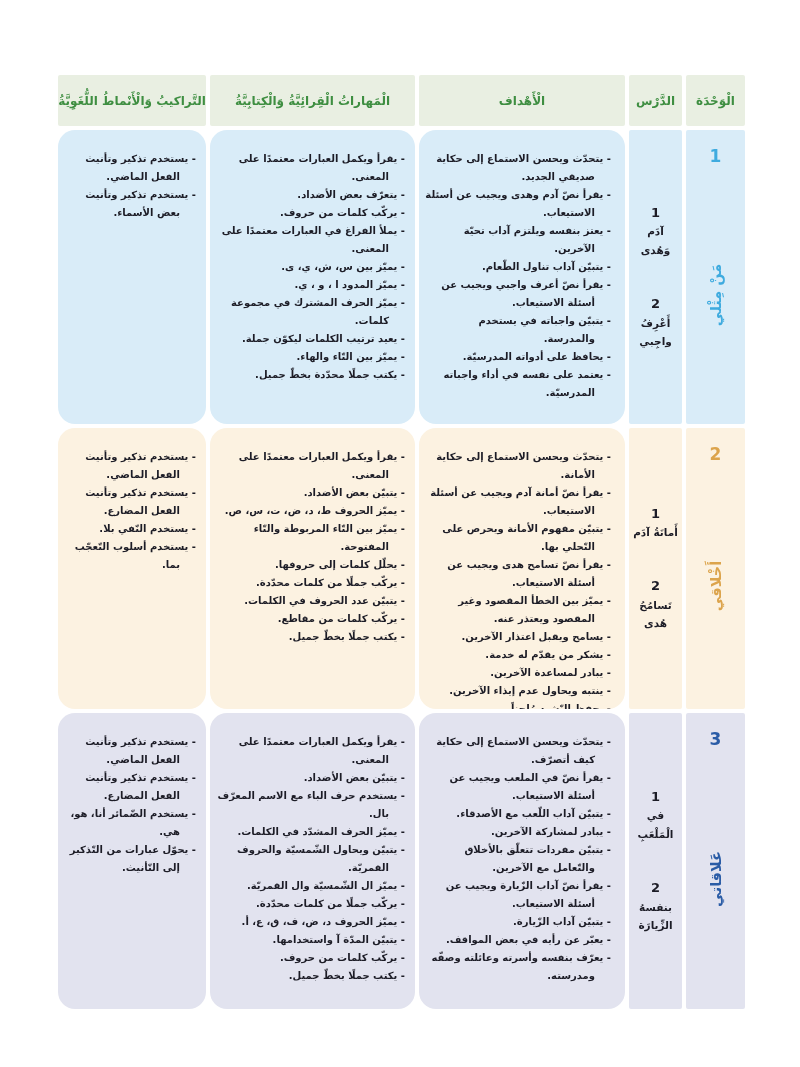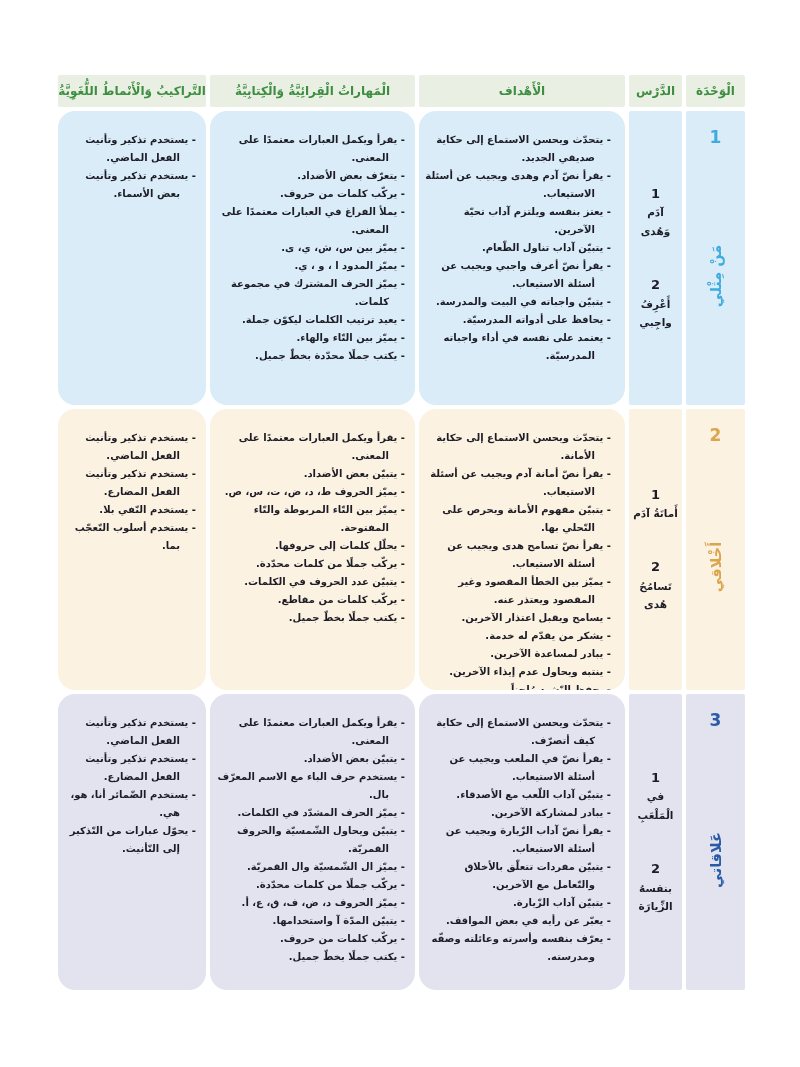--- a/index.html
+++ b/index.html
@@ -5,21 +5,21 @@
   * { margin:0; padding:0; box-sizing:border-box; }
   html,body { background:#ffffff; }
   body { font-family:"DejaVu Sans", sans-serif; }
   .page { position:relative; width:800px; height:1067px; background:#ffffff; overflow:hidden; margin:0 auto; }
   .tbl { position:absolute; top:75px; right:55px; width:691px; display:flex; flex-direction:column; gap:4px; }
   .row { display:grid; grid-template-columns:59px 53px 206px 205px 148px; gap:4px; }
   .cell { background:var(--row-bg,#eee); border-radius:2px; overflow:hidden; }
 
   
   .row.header .cell {
-    height:32px; display:flex; align-items:center; justify-content:center;
+    height:51px; display:flex; align-items:center; justify-content:center;
     color:var(--accent,#3e8e41); font-weight:bold; font-size:12px; white-space:nowrap;
   }
 
   
   .row.r1 .cell { height:294px; }
   .row.r2 .cell { height:281px; }
   .row.r3 .cell { height:296px; }
 
   .unit-cell { display:flex; flex-direction:column; align-items:center; padding-top:18px; }
   .unit-number { color:var(--accent,#333); font-size:17px; font-weight:bold; line-height:1; }
@@ -70,21 +70,21 @@
           <div class="lesson-number">2</div>
           <div class="lesson-title">أَعْرِفُ واجِبي</div>
         </div>
       </div>
       <div class="cell body-cell objectives-cell">
           <div class="item">- يتحدّث ويحسن الاستماع إلى حكاية صديقي الجديد.</div>
           <div class="item">- يقرأ نصّ آدم وهدى ويجيب عن أسئلة الاستيعاب.</div>
           <div class="item">- يعتز بنفسه ويلتزم آداب تحيّة الآخرين.</div>
           <div class="item">- يتبيّن آداب تناول الطّعام.</div>
           <div class="item">- يقرأ نصّ أعرف واجبي ويجيب عن أسئلة الاستيعاب.</div>
-          <div class="item">- يتبيّن واجباته في البيت والمدرسة.</div>
+          <div class="item">- يتبيّن واجباته في يستخدم والمدرسة.</div>
           <div class="item">- يحافظ على أدواته المدرسيّة.</div>
           <div class="item">- يعتمد على نفسه في أداء واجباته المدرسيّة.</div>
         </div>
       <div class="cell body-cell">
           <div class="item">- يقرأ ويكمل العبارات معتمدًا على المعنى.</div>
           <div class="item">- يتعرّف بعض الأضداد.</div>
           <div class="item">- يركّب كلمات من حروف.</div>
           <div class="item">- يملأ الفراغ في العبارات معتمدًا على المعنى.</div>
           <div class="item">- يميّز بين س، ش، ي، ى.</div>
           <div class="item">- يميّز المدود ا ، و ، ي.</div>
@@ -162,22 +162,22 @@
         <div class="lesson">
           <div class="lesson-number">2</div>
           <div class="lesson-title">بنفسهُ الزِّيارَة</div>
         </div>
       </div>
       <div class="cell body-cell objectives-cell">
           <div class="item">- يتحدّث ويحسن الاستماع إلى حكاية كيف أتصرّف.</div>
           <div class="item">- يقرأ نصّ في الملعب ويجيب عن أسئلة الاستيعاب.</div>
           <div class="item">- يتبيّن آداب اللّعب مع الأصدقاء.</div>
           <div class="item">- يبادر لمشاركة الآخرين.</div>
+          <div class="item">- يتبيّن مفردات تتعلّق بالأخلاق والتّعامل مع الآخرين.</div>
           <div class="item">- يقرأ نصّ آداب الزّيارة ويجيب عن أسئلة الاستيعاب.</div>
-          <div class="item">- يتبيّن مفردات تتعلّق بالأخلاق والتّعامل مع الآخرين.</div>
           <div class="item">- يتبيّن آداب الزّيارة.</div>
           <div class="item">- يعبّر عن رأيه في بعض المواقف.</div>
           <div class="item">- يعرّف بنفسه وأسرته وعائلته وصفّه ومدرسته.</div>
         </div>
       <div class="cell body-cell">
           <div class="item">- يقرأ ويكمل العبارات معتمدًا على المعنى.</div>
           <div class="item">- يتبيّن بعض الأضداد.</div>
           <div class="item">- يستخدم حرف الباء مع الاسم المعرّف بال.</div>
           <div class="item">- يميّز الحرف المشدّد في الكلمات.</div>
           <div class="item">- يتبيّن ويحاول الشّمسيّة والحروف القمريّة.</div>

